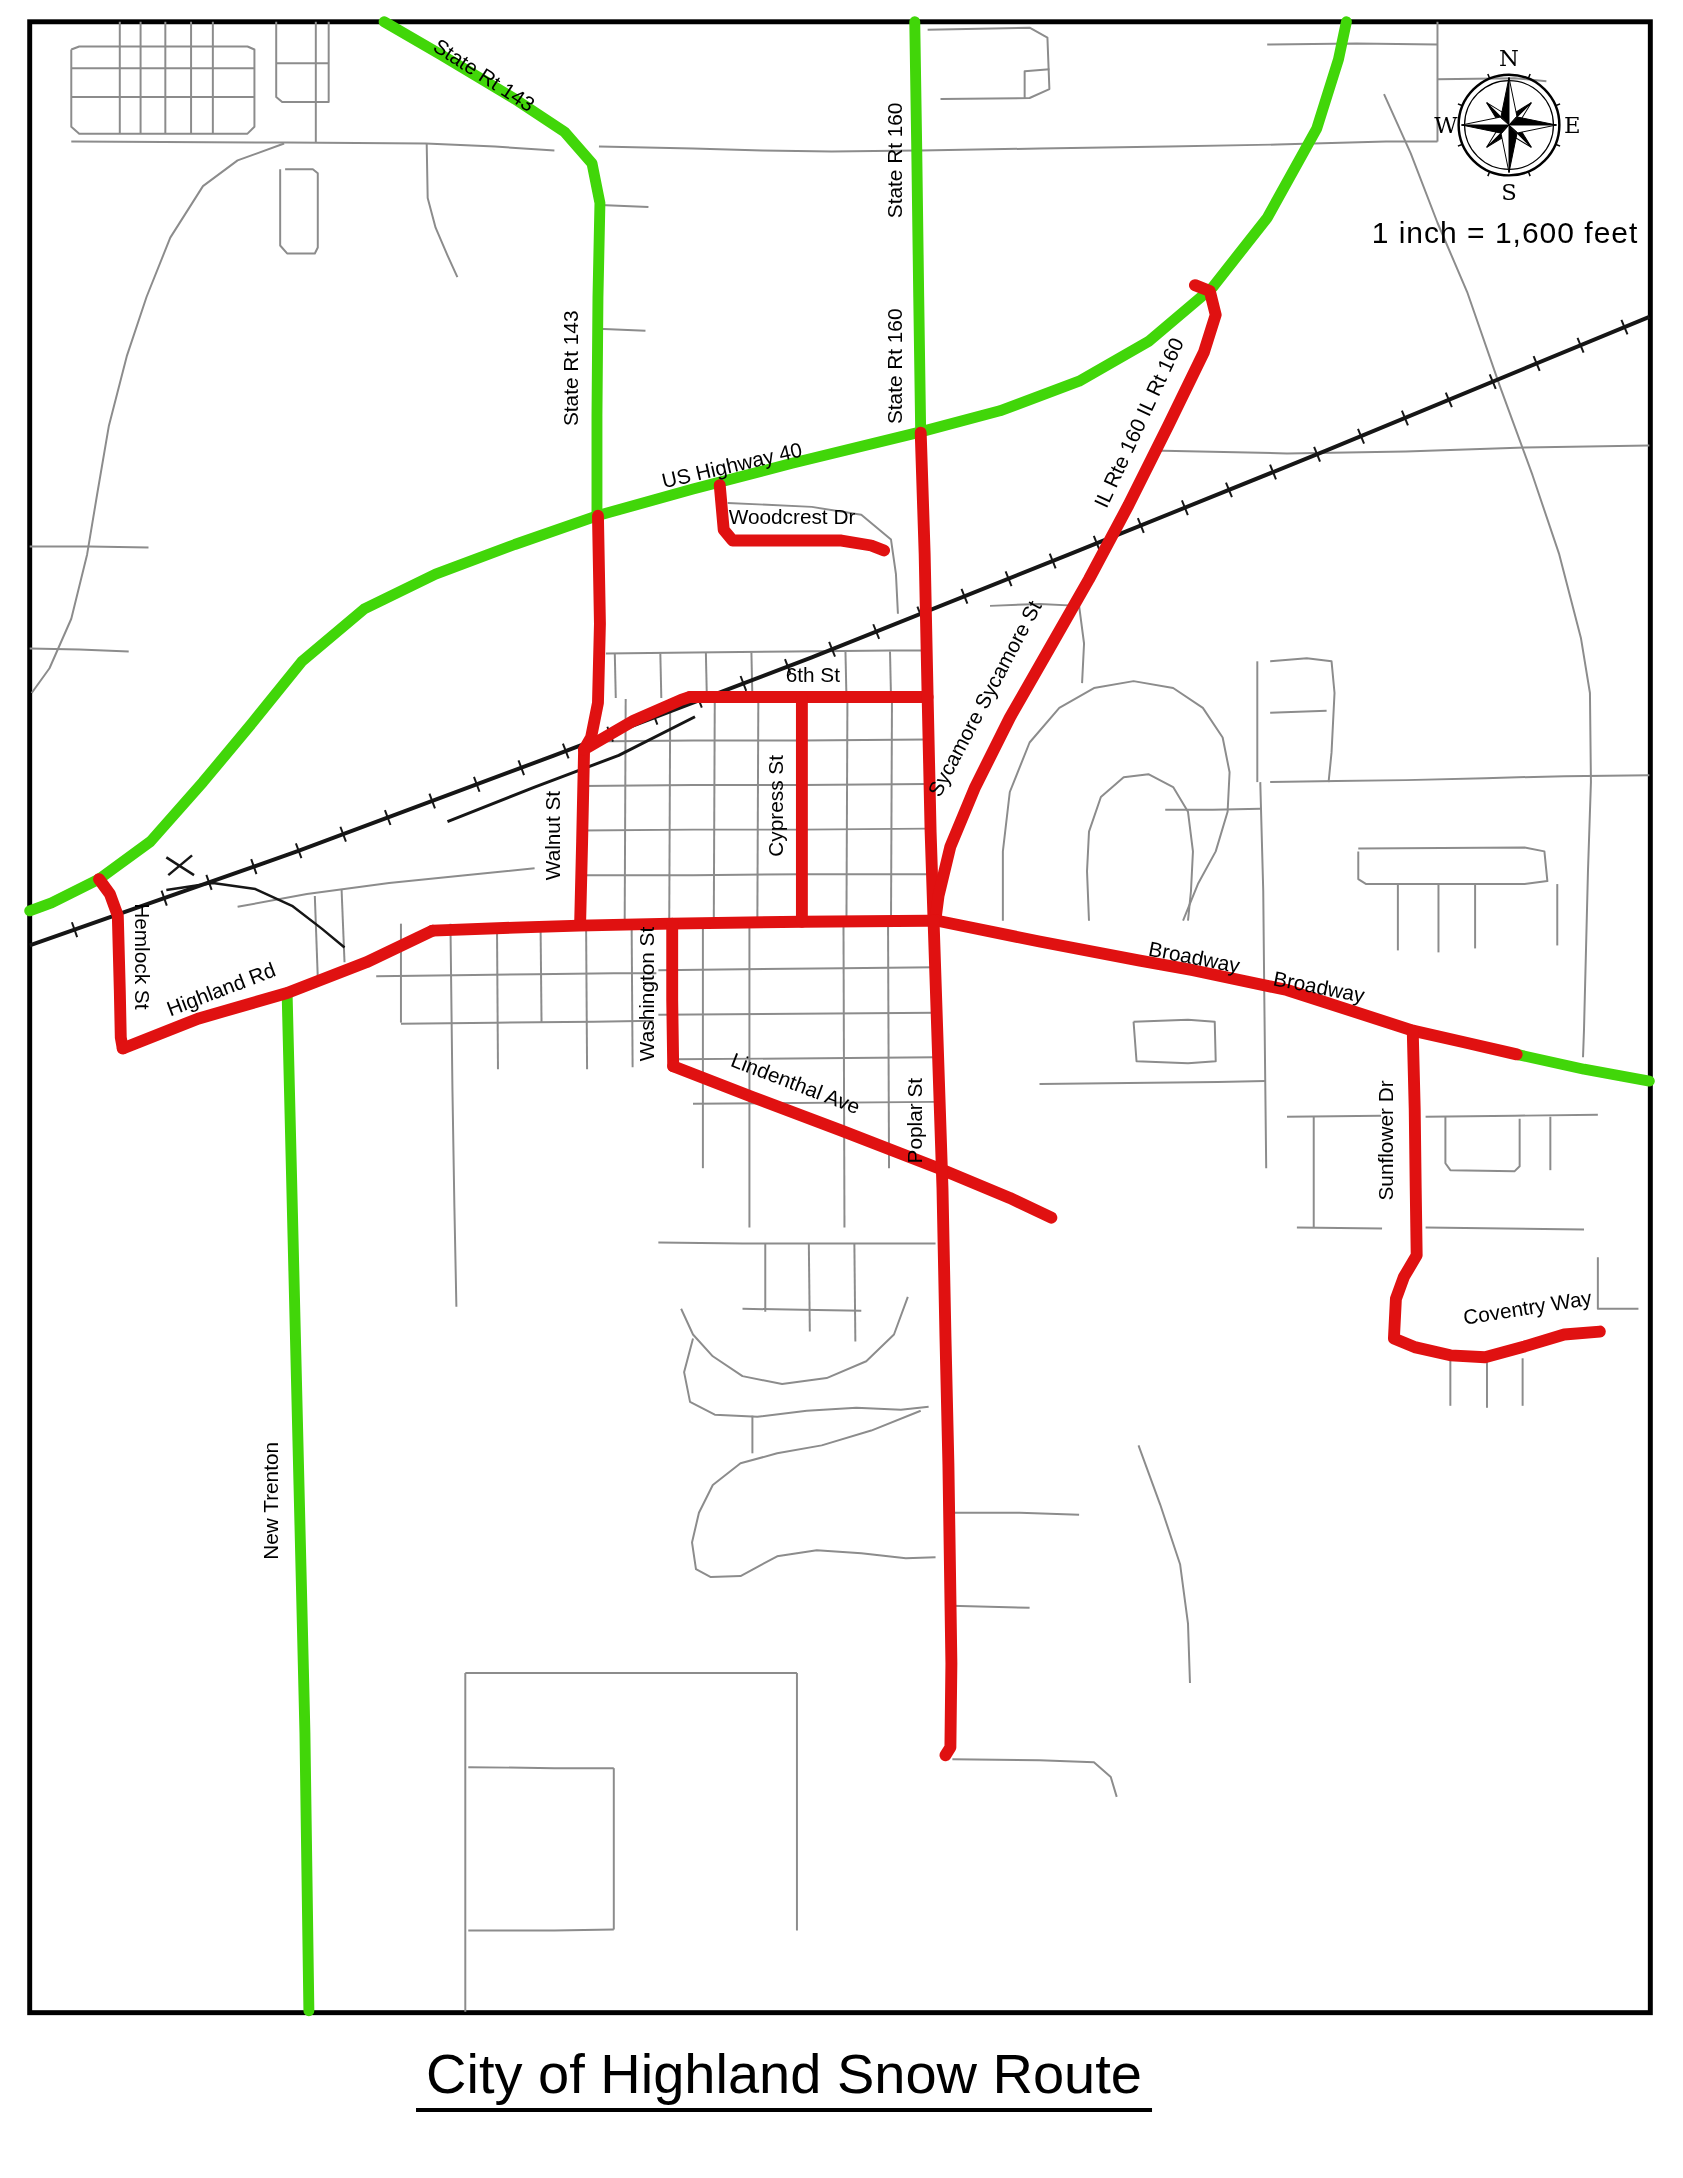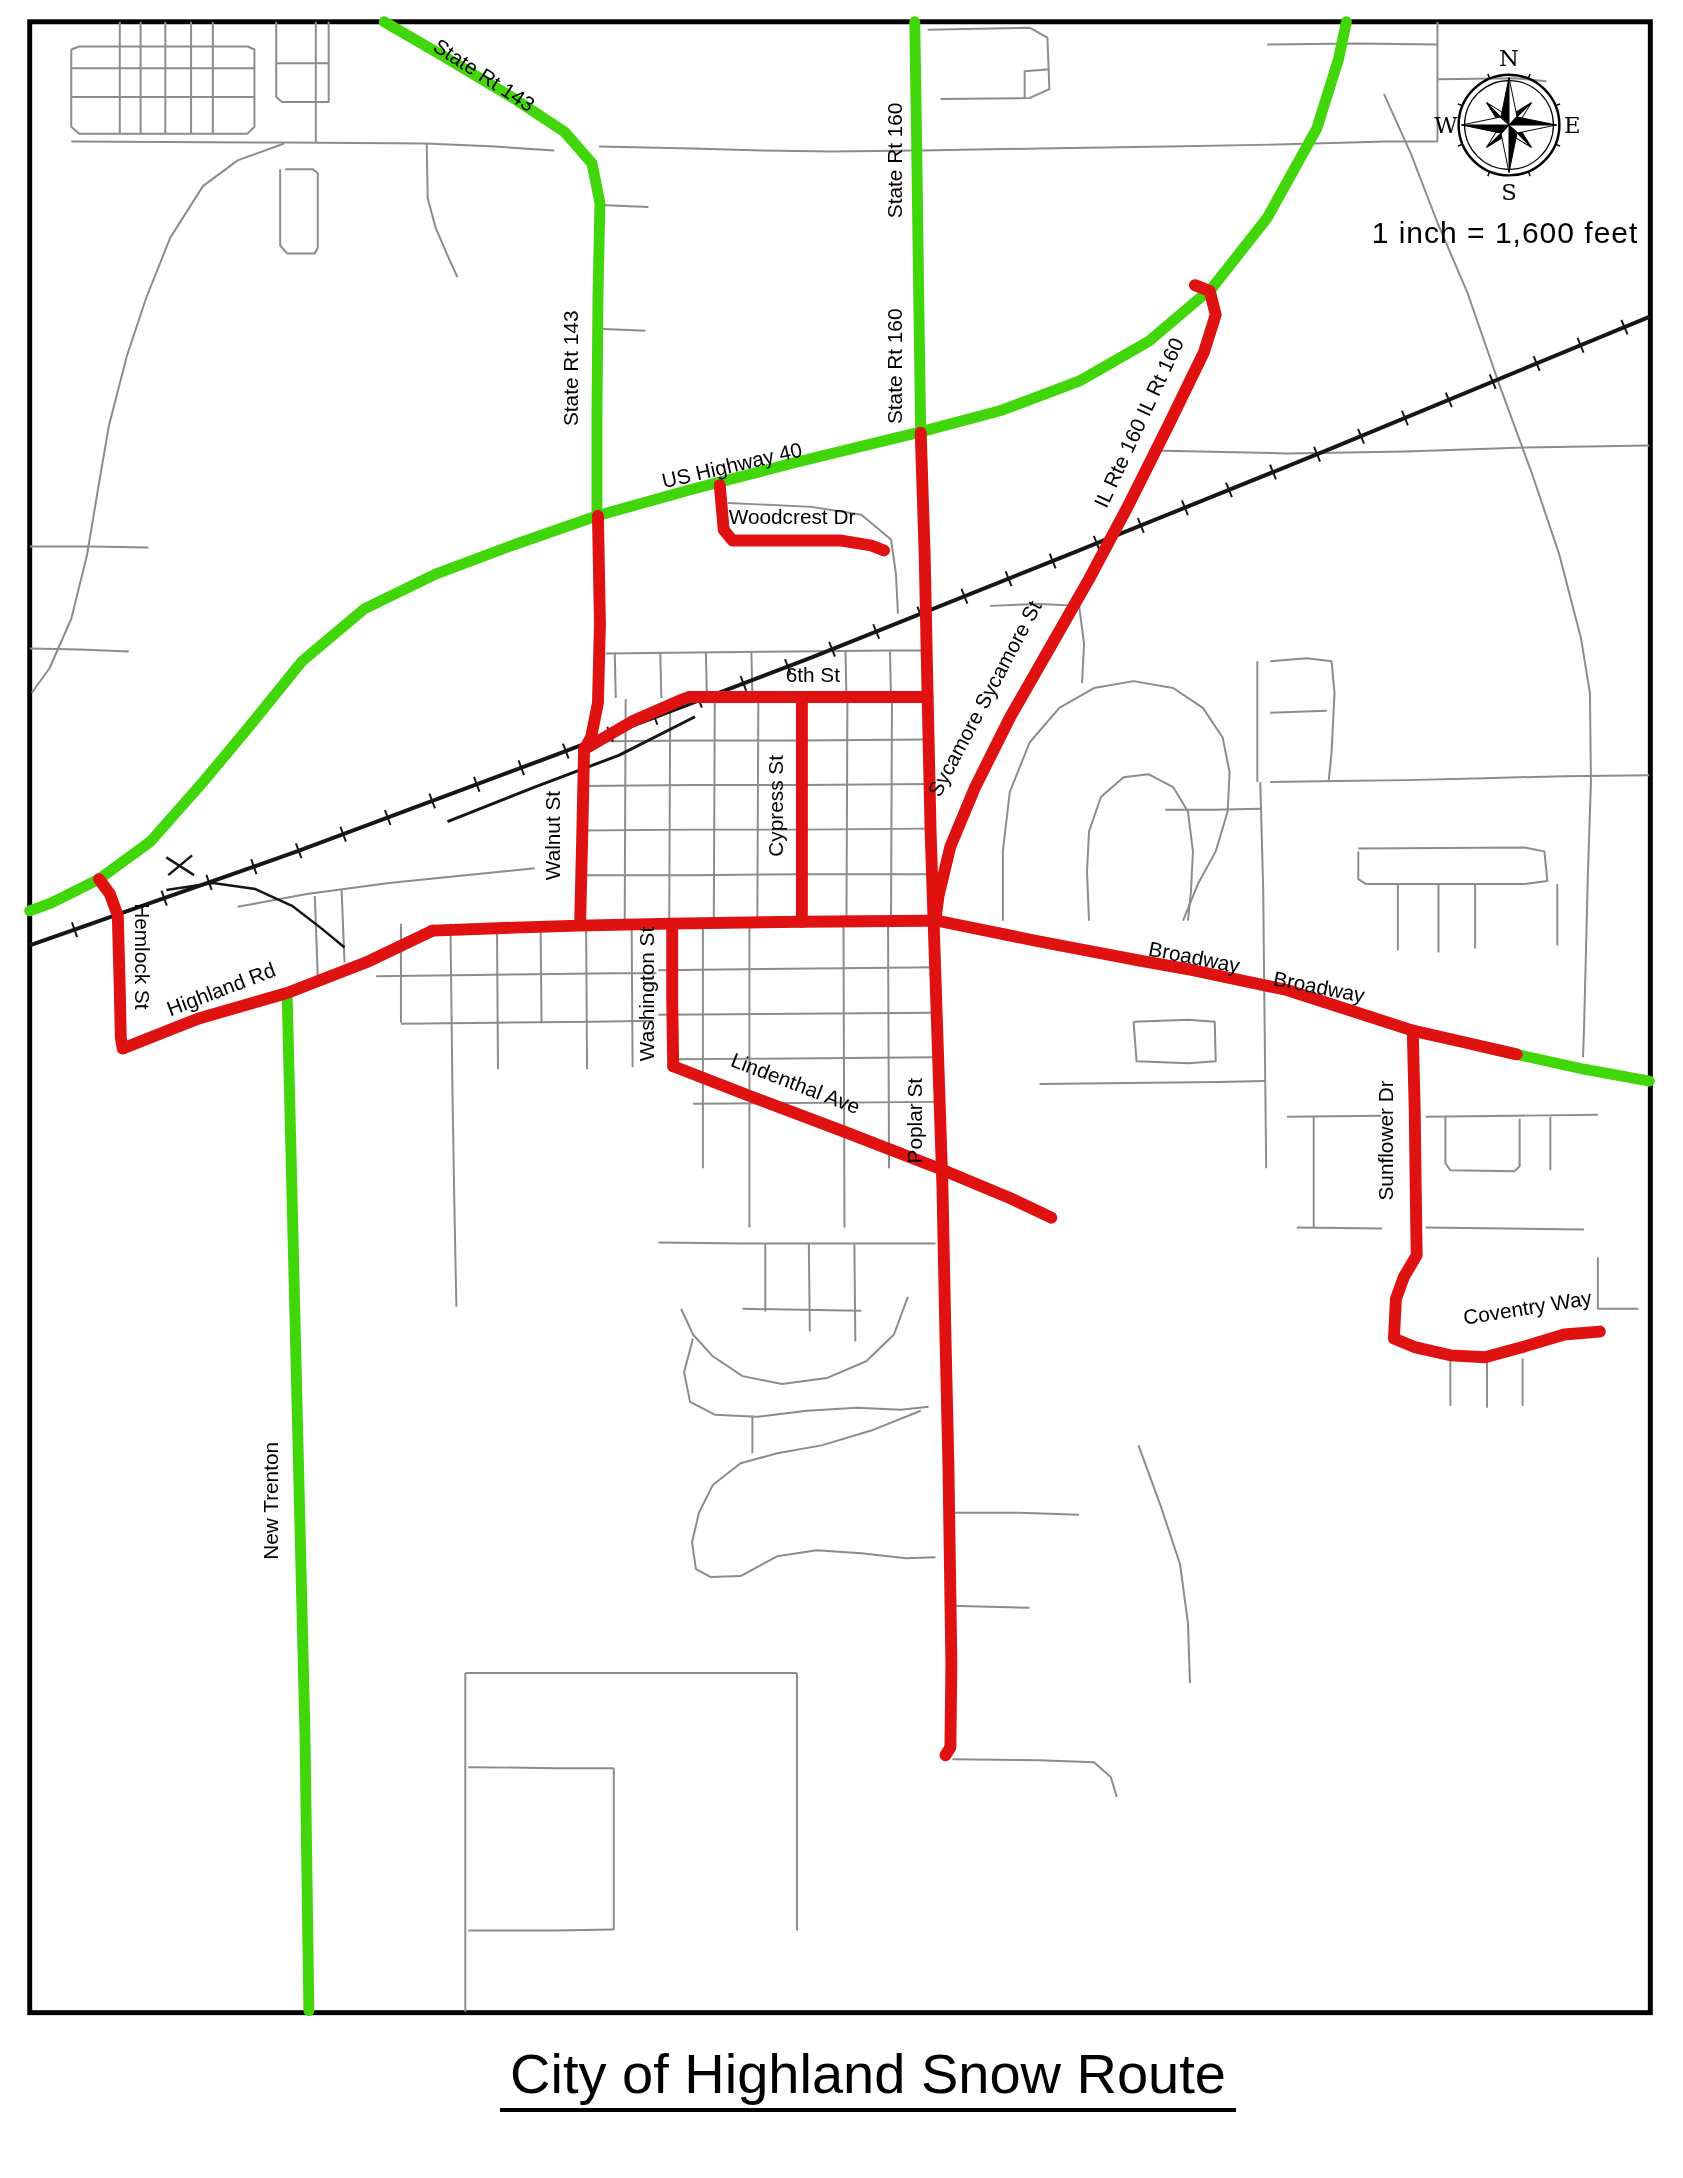--- a/index.html
+++ b/index.html
@@ -3,21 +3,21 @@
 <meta charset="utf-8">
 <style>
   html,body{margin:0;padding:0;background:#fff;}
   body{font-family:"Liberation Sans",sans-serif;}
   #page{position:relative;width:1683px;height:2178px;background:#fff;overflow:hidden;}
   #map-svg{position:absolute;left:0;top:0;}
   .scale-text{position:absolute;left:1317px;top:216px;width:376px;text-align:center;
     font-size:30px;color:#000;letter-spacing:1px;}
   #compass-svg{position:absolute;left:1430px;top:42px;}
   .compass-letter{font-family:"DejaVu Serif","Liberation Serif",serif;font-size:23px;fill:#000;}
-  .map-title{position:absolute;left:868px;top:2041px;transform:translateX(-50%);
+  .map-title{position:absolute;left:784px;top:2041px;transform:translateX(-50%);
     font-size:56px;color:#000;border-bottom:4px solid #000;padding:0 10px 2px 10px;white-space:nowrap;}
 </style>
 </head>
 <body>
 
 <div id="page">
   <svg id="map-svg" xmlns="http://www.w3.org/2000/svg" width="1683" height="2178" viewBox="0 0 1700 2200">
       <rect x="30" y="22" width="1637" height="2011" fill="#ffffff" stroke="#000000" stroke-width="5"></rect>
       <polyline points="72,50 72,128 80,135 250,135 257,128 257,50 250,47 80,47 72,50" fill="none" stroke="#8c8c8c" stroke-width="2" stroke-linejoin="round" stroke-linecap="butt"></polyline>
       <polyline points="121,22 121,135" fill="none" stroke="#8c8c8c" stroke-width="2" stroke-linejoin="round" stroke-linecap="butt"></polyline>

